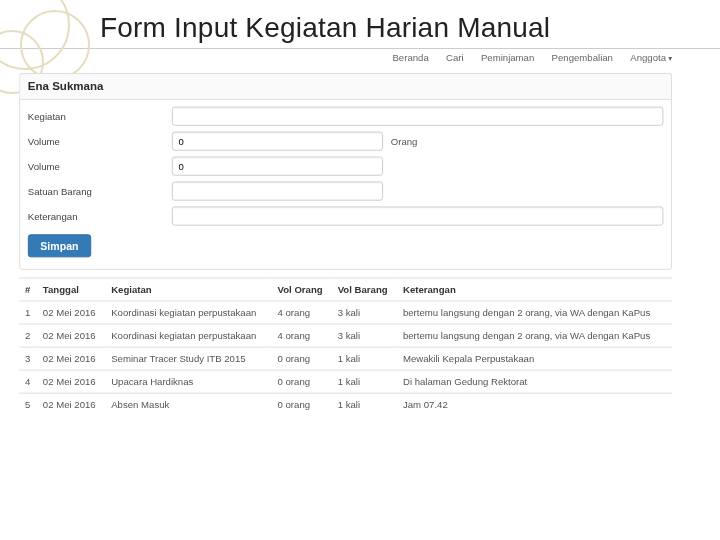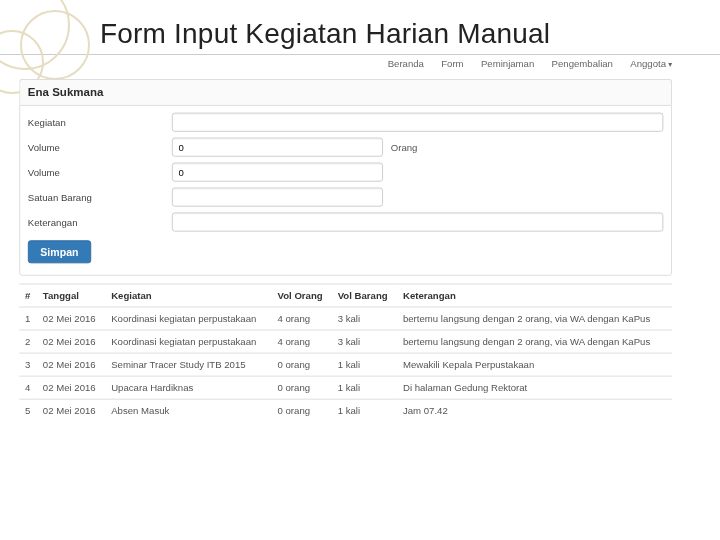--- a/index.html
+++ b/index.html
@@ -27,21 +27,21 @@
     border-radius: 50%;
   }
   .deco .c1 { width: 90px; height: 90px; top: 10px; left: 10px; }
   .deco .c2 { width: 70px; height: 70px; top: 40px; left: 50px; }
   .deco::before { width: 60px; height: 60px; top: 60px; left: 10px; }
 
   .title {
     font-size: 28px;
     font-weight: 400;
     color: #222;
-    padding: 18px 0 4px 100px;
+    padding: 12px 0 4px 100px;
     border-bottom: 1px solid #ccc;
     letter-spacing: .2px;
   }
 
   .page {
     padding: 0 20px 10px 20px;
     transform: scale(.96);
     transform-origin: top left;
   }
 
@@ -138,21 +138,21 @@
     <span class="c1"></span>
     <span class="c2"></span>
   </div>
 
 <div class="title">Form Input Kegiatan Harian Manual</div>
 
 <div class="page">
 
   <div class="topnav">
     <span>Beranda</span>
-    <span>Form</span>
+    <span>Cari</span>
     <span>Peminjaman</span>
     <span>Pengembalian</span>
     <span class="last">Anggota</span>
   </div>
 
   <div class="panel-heading">Ena Sukmana</div>
 
   <div class="form">
     <div class="row">
       <label>Kegiatan</label>

